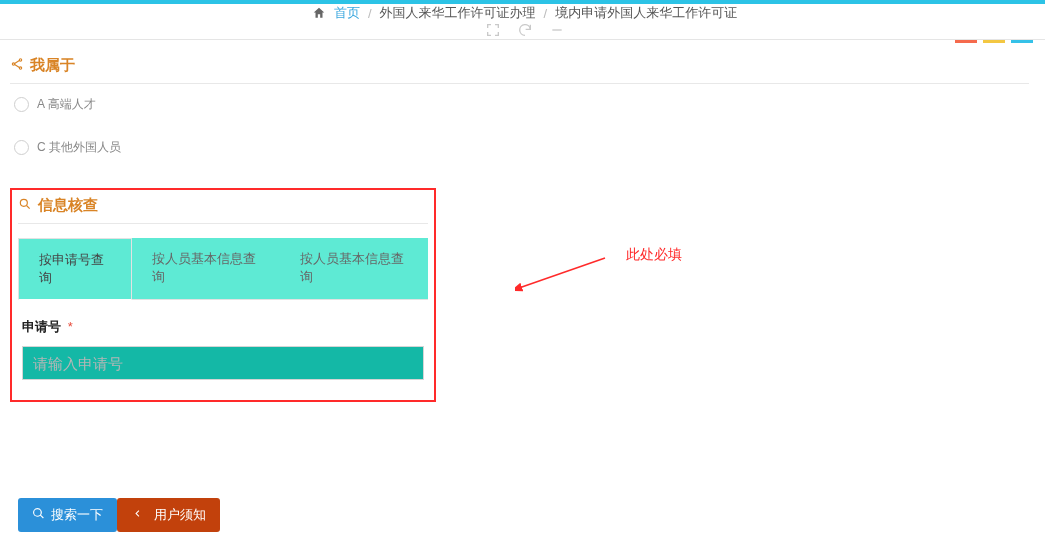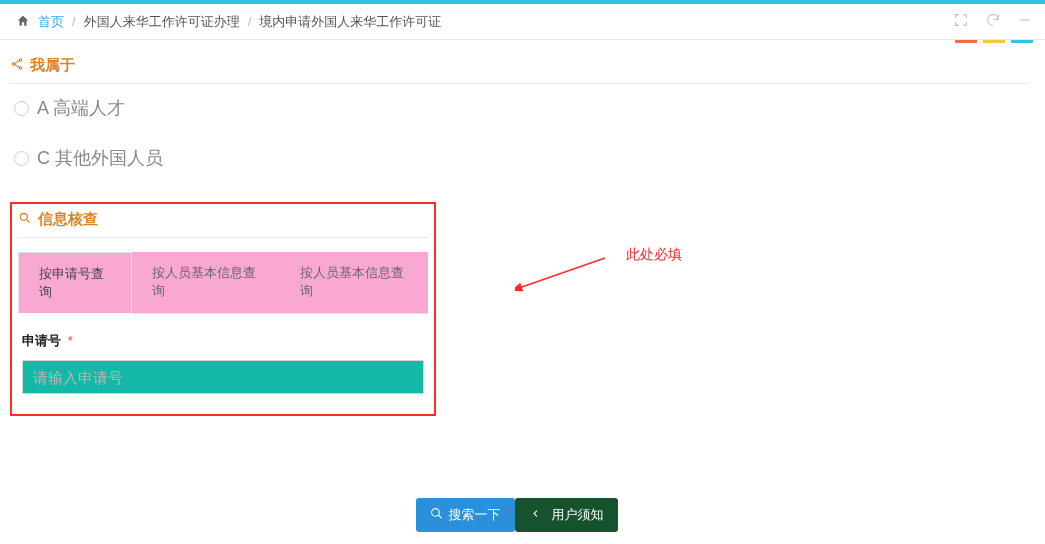--- a/index.html
+++ b/index.html
@@ -17,20 +17,21 @@
   
   .topbar { height: 4px; background: #2cc3e6; }
 
   
   .crumb-row {
     display: flex; align-items: center; justify-content: space-between;
     height: 36px;
     border-bottom: 1px solid #e5e5e5;
     padding: 0 12px 0 16px;
     background: #fff;
+    flex-direction: column;
   }
   .crumb { display: flex; align-items: center; gap: 8px; color: #555; }
   .crumb a { color: #3aa7df; text-decoration: none; }
   .crumb .sep { color: #bbb; }
   .home-icon { width: 14px; height: 14px; display: inline-block; vertical-align: -2px; }
 
   .toolbar-icons { display: flex; gap: 16px; color: #c9c9c9; align-items: center; }
   .tool-icon { width: 16px; height: 16px; }
 
   .accent-strip {
@@ -51,21 +52,21 @@
     display: flex; align-items: center; gap: 6px;
     border-bottom: 1px solid #e8e8e8;
     padding-bottom: 8px;
     margin-bottom: 12px;
   }
   .section-title svg { width: 14px; height: 14px; }
 
   .radio-list { margin-left: 4px; }
   .radio-item {
     display: flex; align-items: center; gap: 8px;
-    color: #888; font-size: 18px;
+    color: #888; font-size: 12px;
     margin-bottom: 26px;
   }
   .radio-circle {
     width: 15px; height: 15px; border: 1px solid #cfcfcf;
     border-radius: 50%; display: inline-block;
   }
 
   
   .redbox {
     border: 2px solid #ff2a2a;
@@ -77,21 +78,21 @@
 
   .tabs {
     margin-top: 14px;
     border-bottom: 1px solid #e2e2e2;
     display: flex; gap: 0;
   }
   .tab {
     padding: 12px 20px;
     font-size: 13px;
     color: #666;
-    background: #f9a8d4;
+    background: #5eead4;
     cursor: pointer;
   }
   .tab.active {
     border: 1px solid #e2e2e2;
     border-bottom: 1px solid #fff;
     margin-bottom: -1px;
     color: #444;
   }
 
   .field-row { margin-top: 18px; padding: 0 4px; }
@@ -114,31 +115,31 @@
   .annotation-label {
     color: #ff2a2a; font-size: 14px;
     position: absolute; left: 96px; top: 0; white-space: nowrap;
   }
   .arrow-svg { position: absolute; left: -15px; top: 8px; }
 
   
   .bottom-bar {
     position: absolute; left: 0; right: 12px; bottom: 12px;
     padding: 0 18px;
-    display: flex; justify-content: center; align-items: center;
+    display: flex; justify-content: flex-start; align-items: center;
   }
   .btn {
     display: inline-flex; align-items: center; gap: 6px;
     border: none; cursor: pointer;
     font-size: 13px; color: #fff;
     padding: 8px 14px; border-radius: 3px;
     font-family: inherit;
   }
   .btn-blue { background: #2b90d9; }
-  .btn-blue2 { background: #14532d; gap: 10px; }
+  .btn-blue2 { background: #c2410c; gap: 10px; }
   .btn-group-right { display: flex; gap: 14px; }
   .btn svg { width: 13px; height: 13px; fill: #fff; }
 
 </style>
 </head>
 <body>
 
 <div class="topbar"></div>
 
 <div class="crumb-row">

